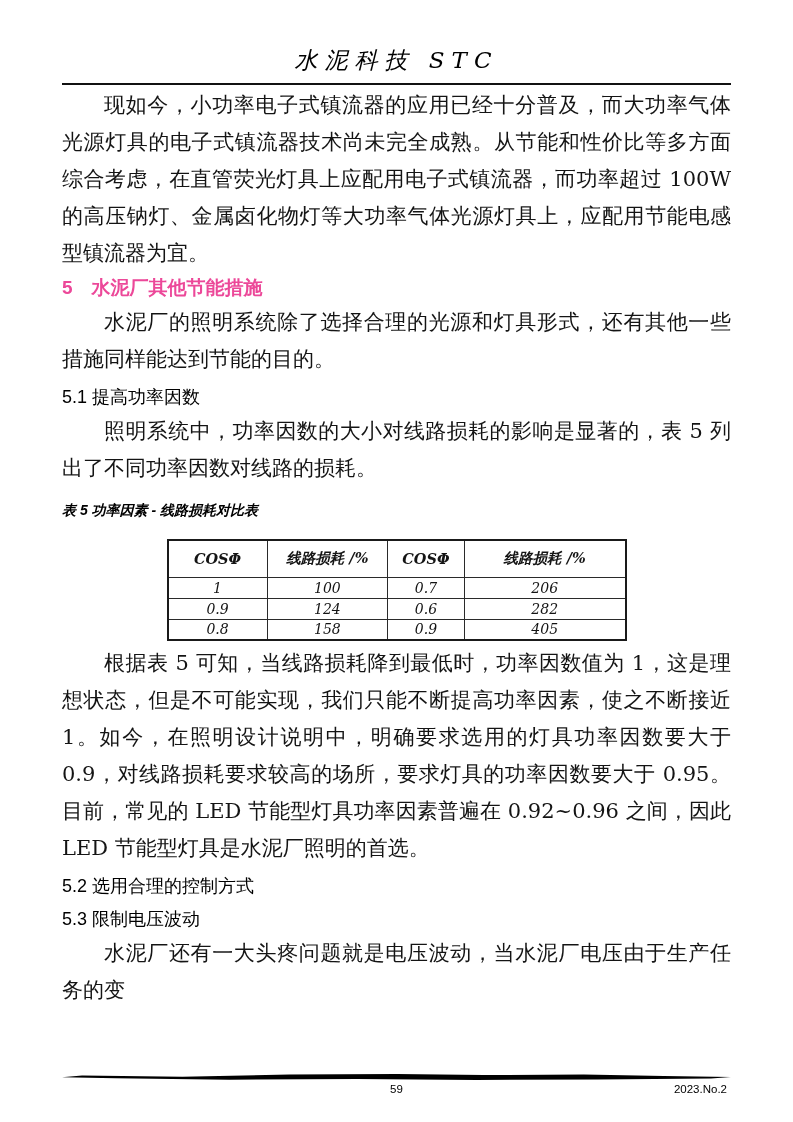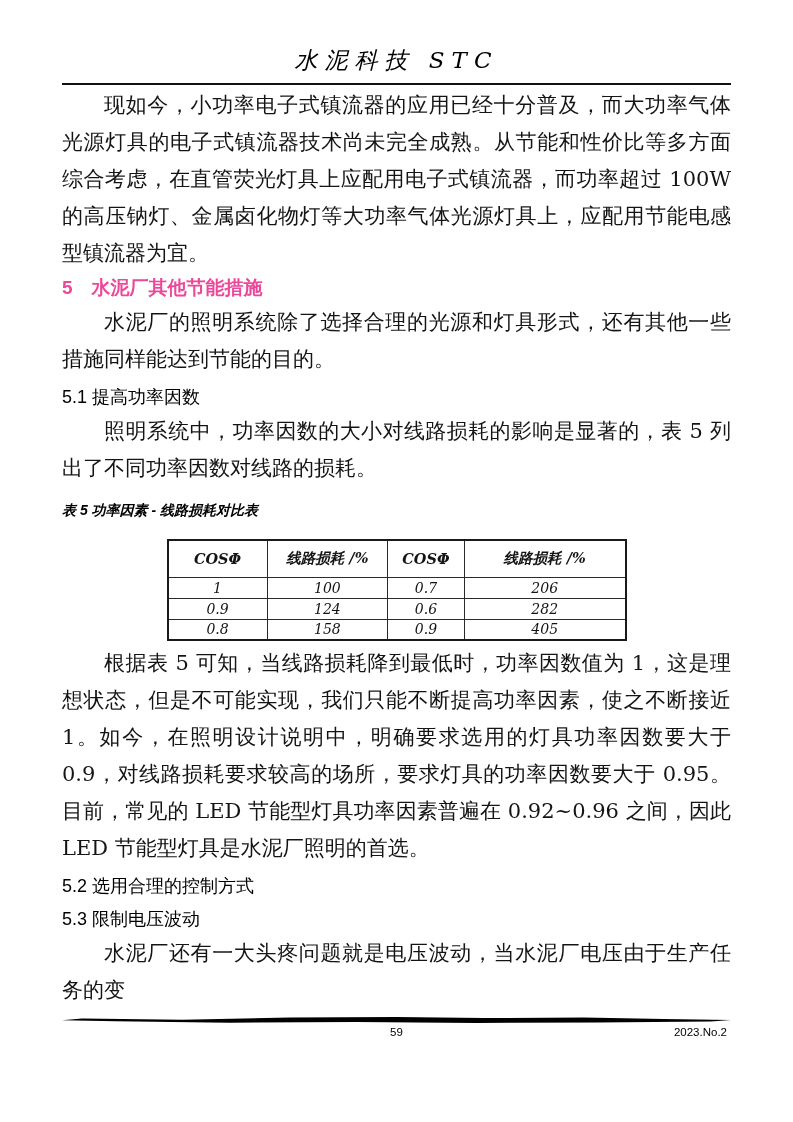--- a/index.html
+++ b/index.html
@@ -84,21 +84,21 @@
     font-weight: normal;
   }
   .col-1 { width: 100px; }
   .col-2 { width: 121px; }
   .col-3 { width: 77px; }
   .col-4 { width: 162px; }
   .footer {
     position: absolute;
     left: 62px;
     right: 62px;
-    top: 1017px;
+    top: 1074px;
   }
   .footer-rule {
     height: 6px;
     background: #000;
     clip-path: polygon(0 55%, 3% 25%, 18% 45%, 34% 10%, 50% 0, 63% 18%, 78% 8%, 90% 35%, 100% 50%, 97% 75%, 80% 90%, 62% 100%, 44% 85%, 25% 95%, 8% 70%);
   }
   .footer-text {
     position: relative;
     height: 18px;
     margin-top: 3px;

